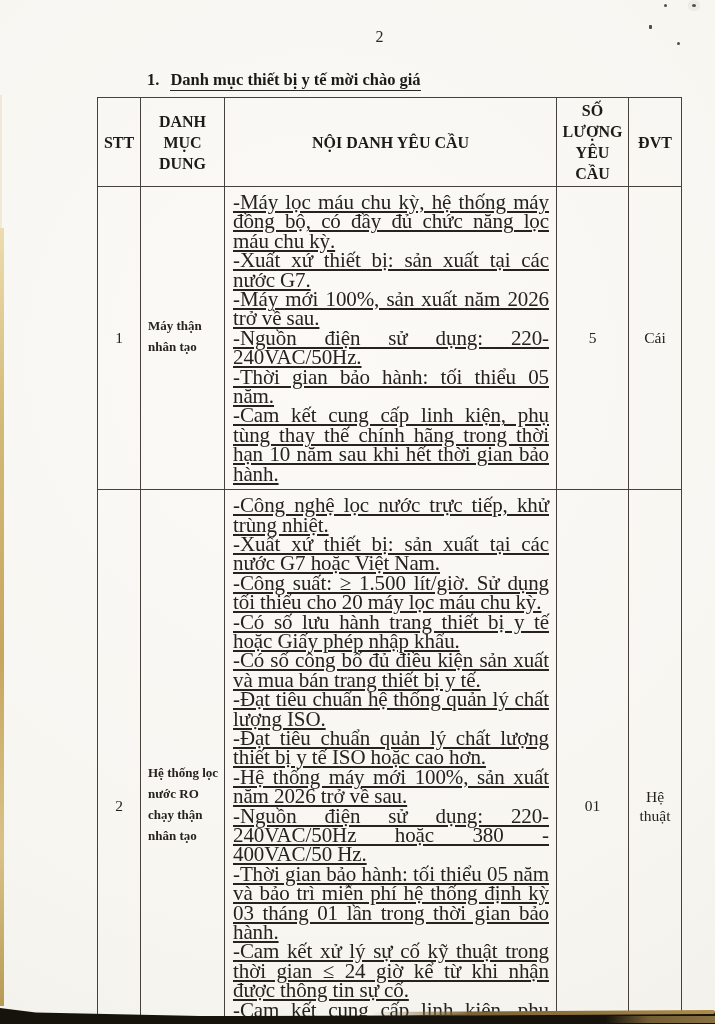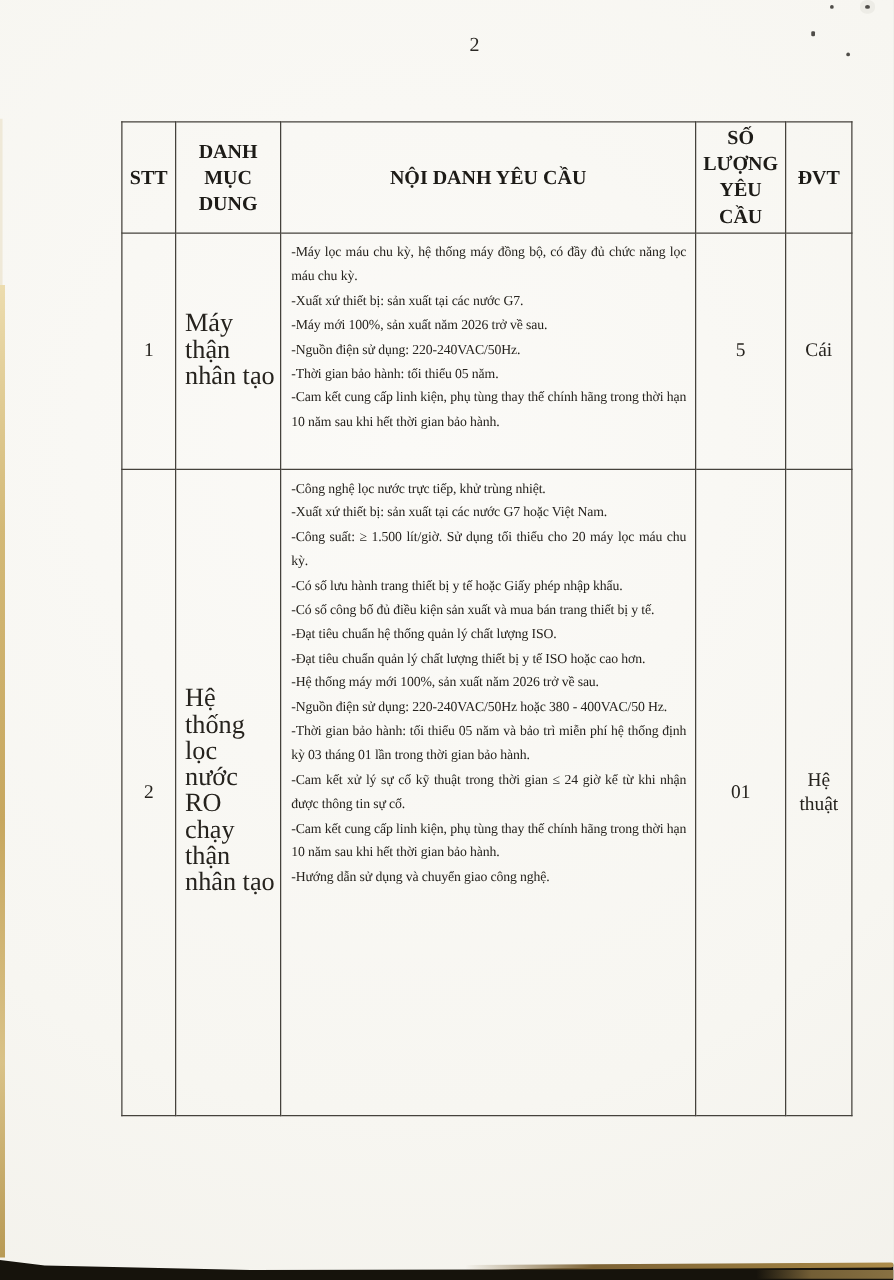--- a/index.html
+++ b/index.html
@@ -63,32 +63,34 @@
   td.c-stt, td.c-qty, td.c-unit {
     text-align: center;
     vertical-align: middle;
     font-size: 15.5px;
     line-height: 19.4px;
     padding: 2px 3px;
   }
   td.c-cat {
     text-align: left;
     vertical-align: middle;
-    font-size: 21px;
+    font-size: 13px;
     line-height: 21px;
     padding: 2px 4px 6px 7px;
+    font-weight: bold;
   }
   td.c-req {
     text-align: justify;
     vertical-align: top;
-    font-size: 11px;
+    font-size: 21px;
     line-height: 19.4px;
     letter-spacing: -0.1px;
     padding: 6px 7px 5px 8px;
     white-space: pre-line;
+    text-decoration: underline;
   }
   
   .edge-left {
     position: absolute;
     left: 0; top: 228px;
     width: 4px; height: 778px;
     background: linear-gradient(to bottom,
       #ecdcae 0%, #d3b977 25%, #c7a75f 55%, #d9c288 80%, #b89a55 100%);
     filter: blur(0.4px);
   }
@@ -132,20 +134,23 @@
   .speck.s3 { left: 649px; top: 25px; width: 3px; height: 4px; border-radius: 1px; }
   .speck.s4 { left: 677px; top: 42px; width: 3px; height: 3px; }
 </style>
 </head>
 <body>
 
 <div class="page">
 
   <div class="page-number">2</div>
 
+  <div class="heading">
+    <span class="heading-num">1.</span><span class="heading-text">Danh mục thiết bị y tế mời chào giá</span>
+  </div>
 
   <table class="doc-table">
     <colgroup>
       <col style="width:43px">
       <col style="width:84px">
       <col style="width:332px">
       <col style="width:72px">
       <col style="width:53px">
     </colgroup>
     <thead>

